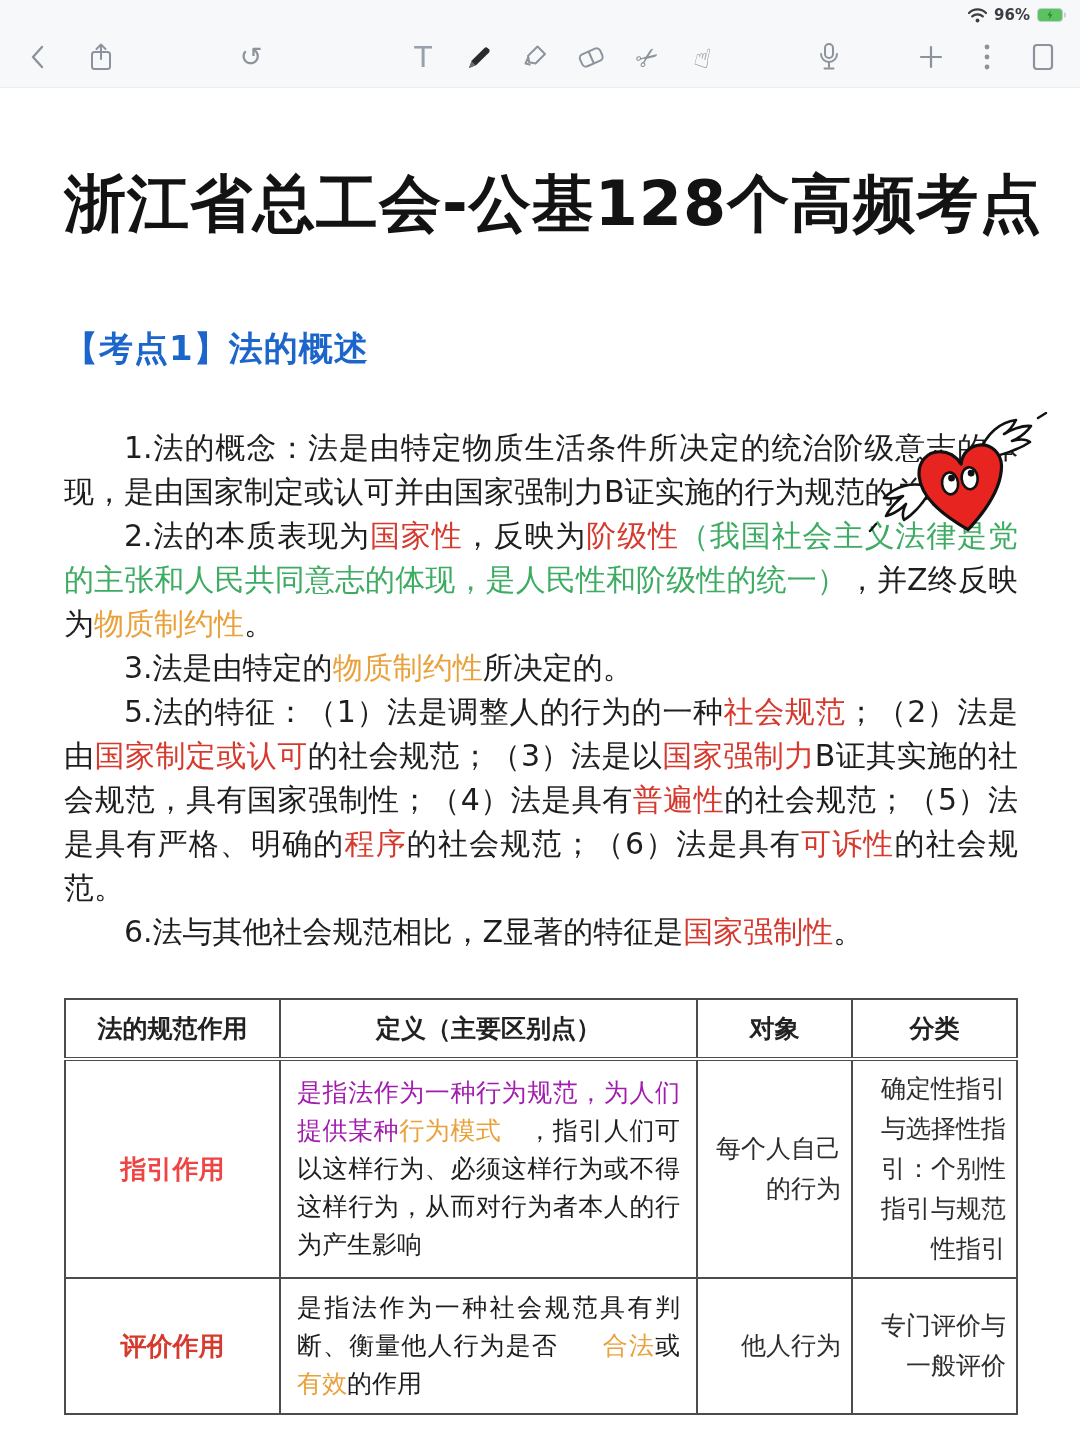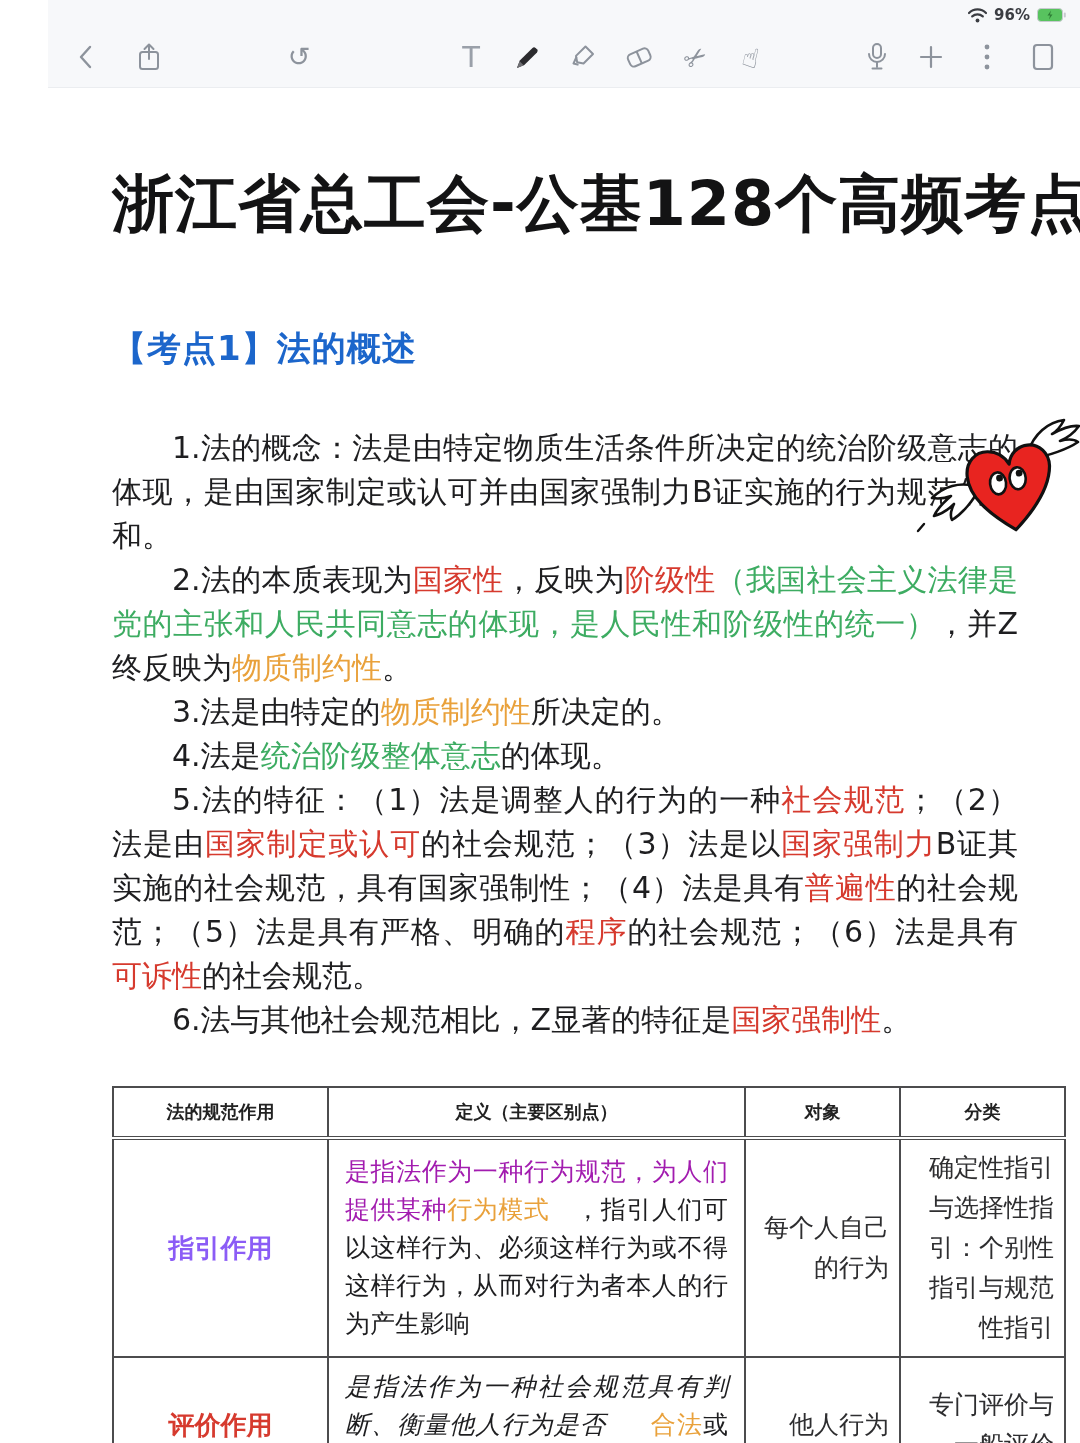--- a/index.html
+++ b/index.html
@@ -1,18 +1,18 @@
 <!DOCTYPE html>
 <html><head>
 <meta charset="utf-8">
 <style>
   * { margin:0; padding:0; box-sizing:border-box; }
   html,body { width:1080px; }
   body { font-family:"DejaVu Sans", sans-serif; background:#ffffff; }
-  .screen { position:relative; width:1080px; height:1443px; background:#ffffff; overflow:hidden;padding-left:48px; }
+  .screen { position:relative; width:1080px; height:1443px; background:#ffffff; overflow:hidden; }
 
   
   .statusbar {
     height:26px; background:#f7f8fa; display:flex; align-items:center;
     justify-content:flex-end; padding:4px 14px 0 14px; gap:6px;
   }
   .statusbar .pct { font-size:15px; font-weight:bold; color:#3b3d42; }
   .toolbar {
     height:62px; background:#f7f8fa; display:flex; align-items:center;
     padding:0 20px; border-bottom:1px solid #ebedf0;
@@ -40,21 +40,21 @@
 
   .paragraphs { margin-top:54px; font-size:30px; line-height:44px; color:#1e1e20; }
   .para { text-indent:2em; text-align:justify; }
 
   
   .law-table { margin:44px auto 0 auto; border-collapse:collapse; width:952px; table-layout:fixed; }
   .law-table col.c1 { width:215px; } .law-table col.c2 { width:417px; }
   .law-table col.c3 { width:155px; } .law-table col.c4 { width:165px; }
   .law-table th {
     border:2px solid #4c4c4e; border-bottom:4px double #4c4c4e;
-    font-size:18px; font-weight:bold; color:#222; padding:12px 4px; background:#fff;
+    font-size:25px; font-weight:bold; color:#222; padding:12px 4px; background:#fff;
   }
   .law-table td { border:2px solid #4c4c4e; vertical-align:middle; background:#fff; }
   .law-table td.lbl { text-align:center; font-size:26px; font-weight:bold; }
   .law-table td.def {
     font-family:"DejaVu Serif", serif; font-size:25px; line-height:38px;
     color:#2e2e30; padding:10px 16px; text-align:justify;
   }
   .law-table td.obj, .law-table td.cls {
     font-family:"DejaVu Serif", serif; font-size:25px; line-height:40px;
     color:#2e2e30; text-align:right; padding:8px 10px;
@@ -165,21 +165,20 @@
         <circle cx="104" cy="62" r="3.4" fill="#111"></circle>
       </g>
     </svg>
 
     <div class="section-heading" style="color: rgb(28, 102, 203);">【考点1】法的概述</div>
 
     <div class="paragraphs">
         <p class="para"><span style="color: rgb(30, 30, 32);">1.法的概念：法是由特定物质生活条件所决定的统治阶级意志的体现，是由国家制定或认可并由国家强制力B证实施的行为规范的总和。</span></p>
         <p class="para"><span style="color: rgb(30, 30, 32);">2.法的本质表现为</span><span style="color: rgb(214, 58, 46);">国家性</span><span style="color: rgb(30, 30, 32);">，反映为</span><span style="color: rgb(214, 58, 46);">阶级性</span><span style="color: rgb(61, 172, 98);">（我国社会主义法律是党的主张和人民共同意志的体现，是人民性和阶级性的统一）</span><span style="color: rgb(30, 30, 32);">，并Z终反映为</span><span style="color: rgb(233, 161, 59);">物质制约性</span><span style="color: rgb(30, 30, 32);">。</span></p>
         <p class="para"><span style="color: rgb(30, 30, 32);">3.法是由特定的</span><span style="color: rgb(233, 161, 59);">物质制约性</span><span style="color: rgb(30, 30, 32);">所决定的。</span></p>
-        <p class="para"><span style="color: rgb(30, 30, 32);">4.法是</span><span style="color: rgb(61, 172, 98);">统治阶级整体意志</span><span style="color: rgb(30, 30, 32);">的体现。</span></p>
         <p class="para"><span style="color: rgb(30, 30, 32);">5.法的特征：（1）法是调整人的行为的一种</span><span style="color: rgb(214, 58, 46);">社会规范</span><span style="color: rgb(30, 30, 32);">；（2）法是由</span><span style="color: rgb(214, 58, 46);">国家制定或认可</span><span style="color: rgb(30, 30, 32);">的社会规范；（3）法是以</span><span style="color: rgb(214, 58, 46);">国家强制力</span><span style="color: rgb(30, 30, 32);">B证其实施的社会规范，具有国家强制性；（4）法是具有</span><span style="color: rgb(214, 58, 46);">普遍性</span><span style="color: rgb(30, 30, 32);">的社会规范；（5）法是具有严格、明确的</span><span style="color: rgb(214, 58, 46);">程序</span><span style="color: rgb(30, 30, 32);">的社会规范；（6）法是具有</span><span style="color: rgb(214, 58, 46);">可诉性</span><span style="color: rgb(30, 30, 32);">的社会规范。</span></p>
         <p class="para"><span style="color: rgb(30, 30, 32);">6.法与其他社会规范相比，Z显著的特征是</span><span style="color: rgb(214, 58, 46);">国家强制性</span><span style="color: rgb(30, 30, 32);">。</span></p>
       </div>
 
     <table class="law-table">
       <colgroup>
           <col class="c1">
           <col class="c2">
           <col class="c3">
           <col class="c4">
@@ -187,28 +186,28 @@
       <thead>
           <tr>
             <th>法的规范作用</th>
             <th>定义（主要区别点）</th>
             <th>对象</th>
             <th>分类</th>
           </tr>
         </thead>
       <tbody>
           <tr>
-            <td class="lbl" style="color: #8b5cf6;">指引作用</td>
+            <td class="lbl" style="color: #ef4444;">指引作用</td>
             <td class="def"><span style="color: #a21caf;">是指法作为一种行为规范，为人们提供某种</span><span style="color: rgb(233, 161, 59);">行为模式</span><span style="color: rgb(30, 30, 32); margin-left: 26px;">，指引人们可以这样行为、必须这样行为或不得这样行为，从而对行为者本人的行为产生影响</span></td>
             <td class="obj">每个人自己的行为</td>
             <td class="cls">确定性指引与选择性指引：个别性指引与规范性指引</td>
           </tr>
           <tr>
             <td class="lbl" style="color: rgb(214, 58, 46);">评价作用</td>
-            <td class="def"><span style="color: rgb(30, 30, 32); font-style: italic;">是指法作为一种社会规范具有判断、衡量他人行为是否</span><span style="color: rgb(233, 161, 59); margin-left: 45px;">合法</span><span style="color: rgb(30, 30, 32);">或</span><span style="color: rgb(233, 161, 59);">有效</span><span style="color: rgb(30, 30, 32);">的作用</span></td>
+            <td class="def"><span style="color: rgb(30, 30, 32);">是指法作为一种社会规范具有判断、衡量他人行为是否</span><span style="color: rgb(233, 161, 59); margin-left: 45px;">合法</span><span style="color: rgb(30, 30, 32);">或</span><span style="color: rgb(233, 161, 59);">有效</span><span style="color: rgb(30, 30, 32);">的作用</span></td>
             <td class="obj">他人行为</td>
             <td class="cls">专门评价与一般评价</td>
           </tr>
         </tbody>
     </table>
 
   </div>
 </div>
 
 </body></html>

